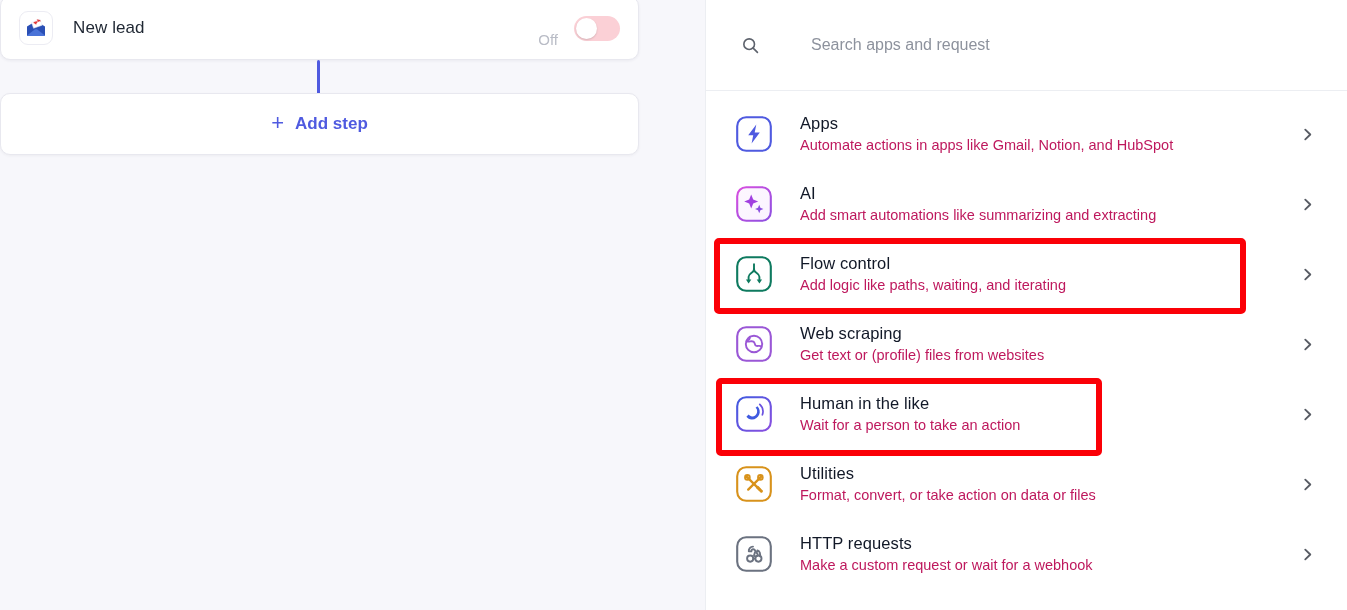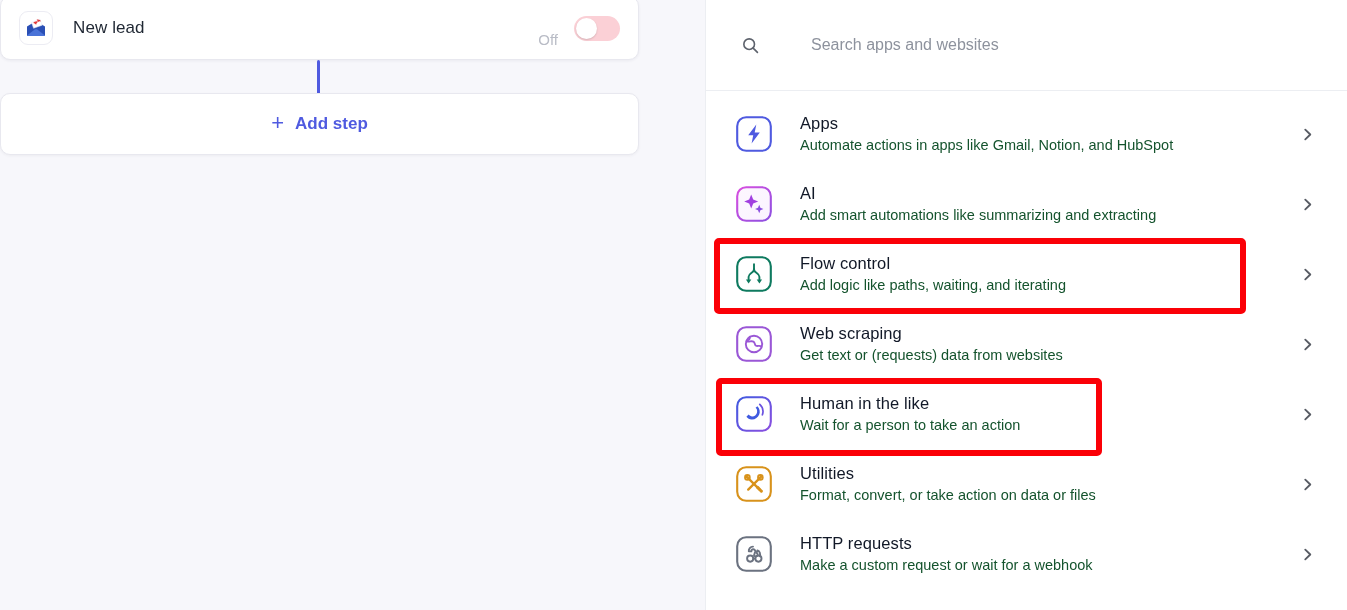--- a/index.html
+++ b/index.html
@@ -202,21 +202,21 @@
   }
   .item-title {
     font-size: 16.5px;
     font-weight: 400;
     color: #111827;
     letter-spacing: 0.1px;
     line-height: 1.2;
   }
   .item-sub {
     font-size: 14.5px;
-    color: #14532d;
+    color: #be185d;
     line-height: 1.25;
   }
 
   .chev {
     margin-left: auto;
     width: 16px;
     height: 16px;
     display: flex;
     align-items: center;
     justify-content: center;
@@ -274,21 +274,21 @@
 
   <div class="side-pane">
 
     <div class="search-row">
       <div class="search-icon-box">
         <svg width="19" height="19" viewBox="0 0 20 20" fill="none" stroke="#5d626c" stroke-width="1.7">
           <circle cx="8.6" cy="8.6" r="5.6"></circle>
           <line x1="12.8" y1="12.8" x2="17.3" y2="17.3" stroke-linecap="round"></line>
         </svg>
       </div>
-      <div class="search-placeholder">Search apps and websites</div>
+      <div class="search-placeholder">Search apps and request</div>
     </div>
 
     <div class="list">
 
       <div class="list-item">
         <div class="item-icon">
           <svg width="38" height="38" viewBox="0 0 38 38">
             <rect x="2.2" y="2.2" width="33.6" height="33.6" rx="9" fill="#ffffff" stroke="#4f5ae0" stroke-width="2.1"></rect>
             <path d="M21.3 9.4 L13.2 20.3 L18.2 20.3 L16.6 28.6 L24.8 17.6 L19.7 17.6 Z" fill="#4f5ae0"></path>
           </svg>
@@ -359,21 +359,21 @@
         <div class="item-icon">
           <svg width="38" height="38" viewBox="0 0 38 38">
             <rect x="2.2" y="2.2" width="33.6" height="33.6" rx="9" fill="#ffffff" stroke="#9a57d6" stroke-width="2.1"></rect>
             <circle cx="19" cy="19" r="8.2" fill="none" stroke="#9a57d6" stroke-width="1.9"></circle>
             <path d="M11.4 16.2 C14 17.6 16 15.4 18.4 16.6 C20.2 17.5 19.4 20 21 20.8 C22.5 21.5 24.6 20.2 26.4 21.4" fill="none" stroke="#9a57d6" stroke-width="1.8" stroke-linecap="round"></path>
             <path d="M14.6 11.8 C15.4 13.8 14 15 12.4 15.4" fill="none" stroke="#9a57d6" stroke-width="1.8" stroke-linecap="round"></path>
           </svg>
         </div>
         <div class="item-text">
           <div class="item-title">Web scraping</div>
-          <div class="item-sub">Get text or (requests) data from websites</div>
+          <div class="item-sub">Get text or (profile) files from websites</div>
         </div>
         <div class="chev">
           <svg width="13" height="13" viewBox="0 0 14 14" fill="none" stroke="#575b63" stroke-width="2" stroke-linecap="round" stroke-linejoin="round">
             <polyline points="4.6,1.8 10,7 4.6,12.2"></polyline>
           </svg>
         </div>
       </div>
 
       <div class="list-item">
         <div class="item-icon">

